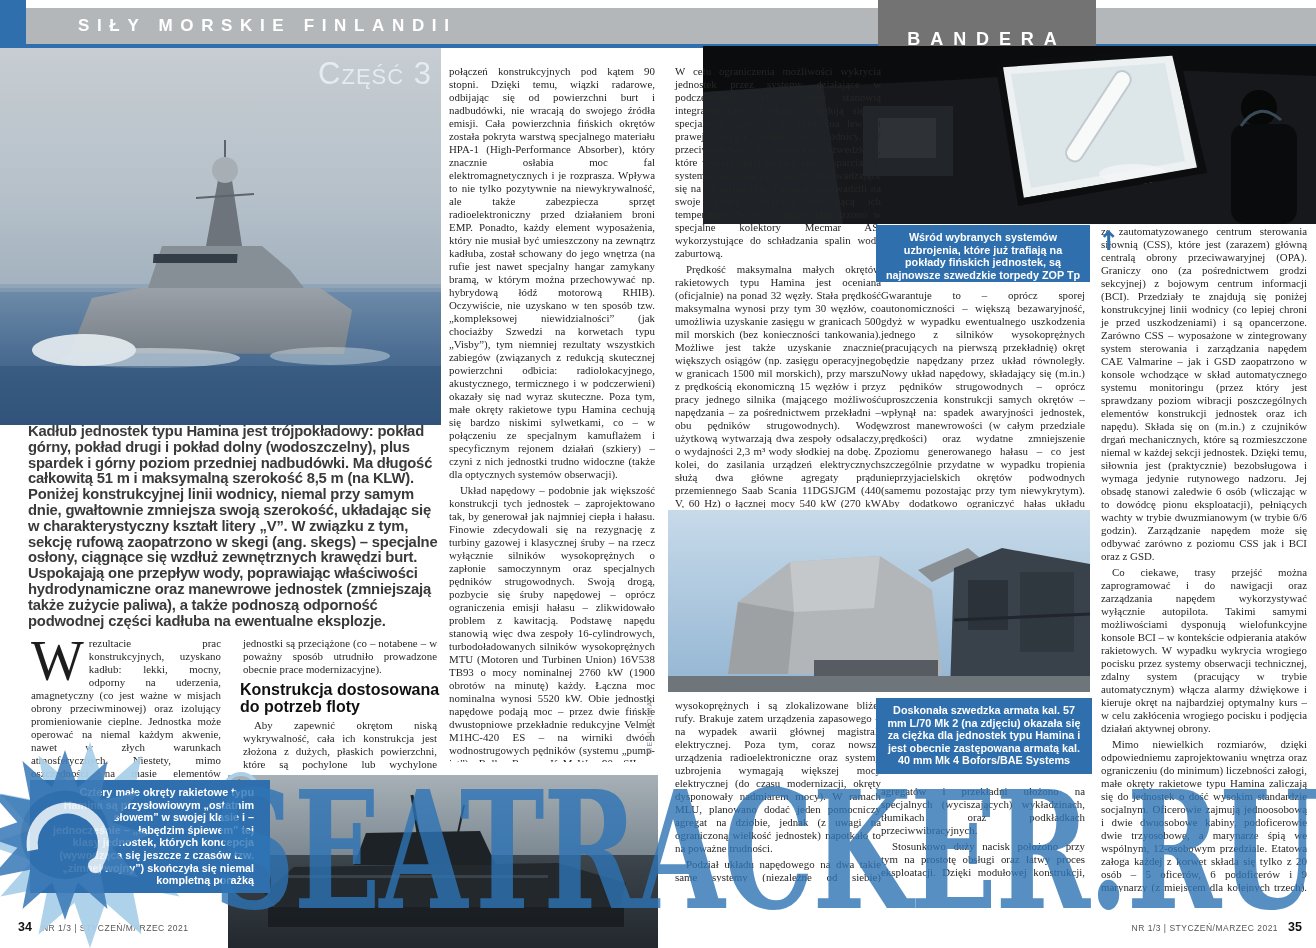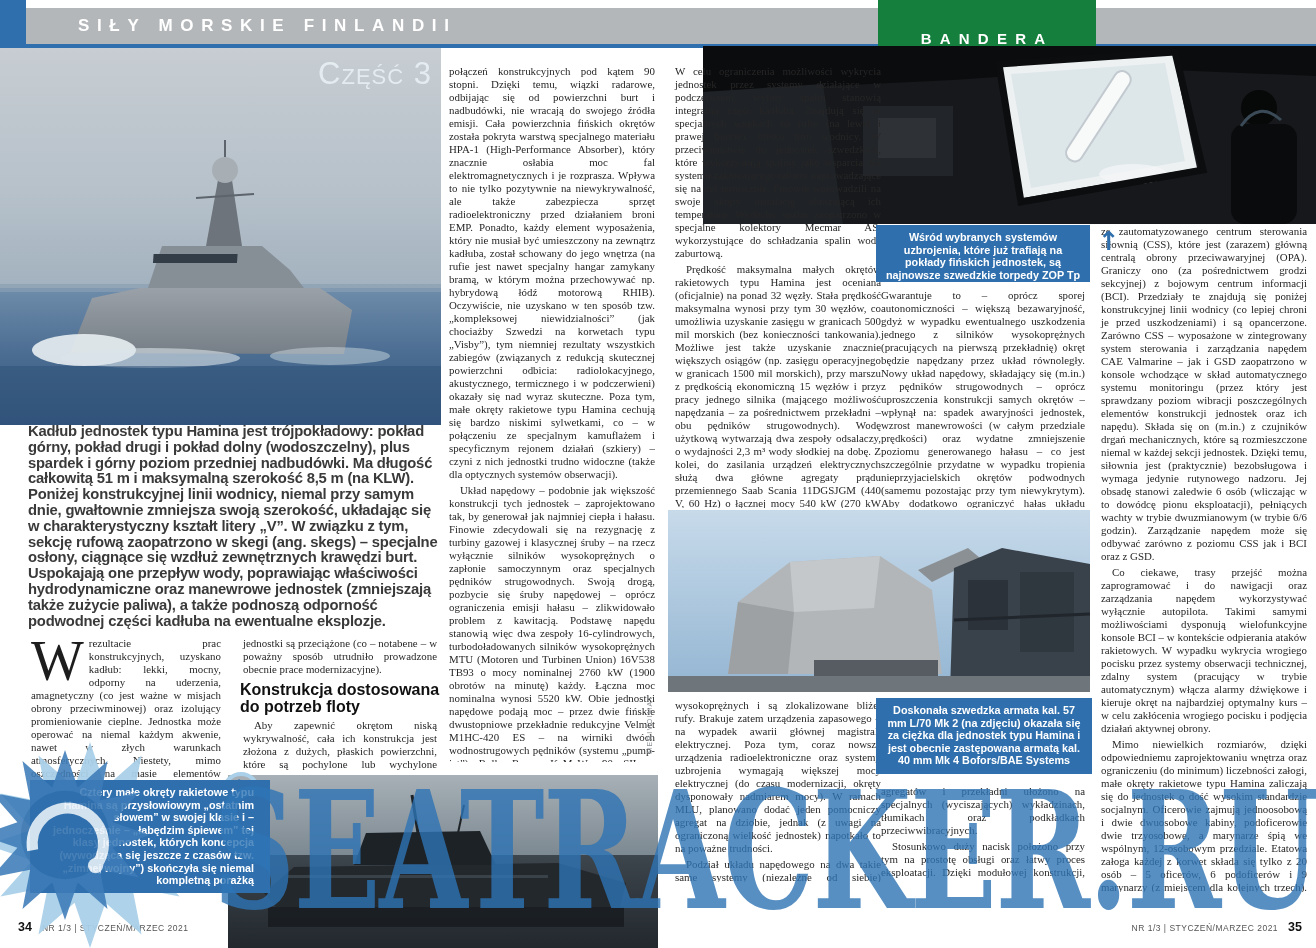--- a/index.html
+++ b/index.html
@@ -4,22 +4,22 @@
 <style>
   html,body{margin:0;padding:0;background:#e8e8e8;}
   #spread{position:relative;width:1316px;height:948px;background:#ffffff;overflow:hidden;
           font-family:"Liberation Serif",serif;}
   
   .graybar{position:absolute;left:0;top:8px;width:1316px;height:36px;background:#b4b7ba;}
   .cornerblock{position:absolute;left:0;top:0;width:26px;height:46px;background:#2f6fad;}
   .bluerule{position:absolute;left:0;top:44px;width:1316px;height:4px;background:#2f6fad;}
   .kicker{position:absolute;left:78px;top:8px;height:36px;line-height:36px;color:#ffffff;
           font-family:"Liberation Sans",sans-serif;font-weight:bold;font-size:17px;letter-spacing:.45em;}
-  .bandera{position:absolute;left:878px;top:0;width:218px;height:55px;background:#15803d;
-           color:#fff;font-family:"Liberation Sans",sans-serif;font-weight:bold;font-size:15px;
+  .bandera{position:absolute;left:878px;top:0;width:218px;height:55px;background:#737373;
+           color:#fff;font-family:"Liberation Sans",sans-serif;font-weight:bold;font-size:18px;
            letter-spacing:.55em;text-align:center;line-height:78px;}
   
   .photo{position:absolute;overflow:hidden;}
   
   .part-label{position:absolute;left:300px;top:56px;width:132px;text-align:right;
               font-family:"Liberation Sans",sans-serif;font-variant:small-caps;
               font-size:31px;color:rgba(234,242,247,.85);letter-spacing:1px;}
   .title{position:absolute;left:22px;top:313px;font-family:"Liberation Sans",sans-serif;
          font-weight:bold;font-size:45px;line-height:48px;color:#ffffff;letter-spacing:-.5px;
          text-shadow:2px 3px 7px rgba(0,0,0,.6);}

